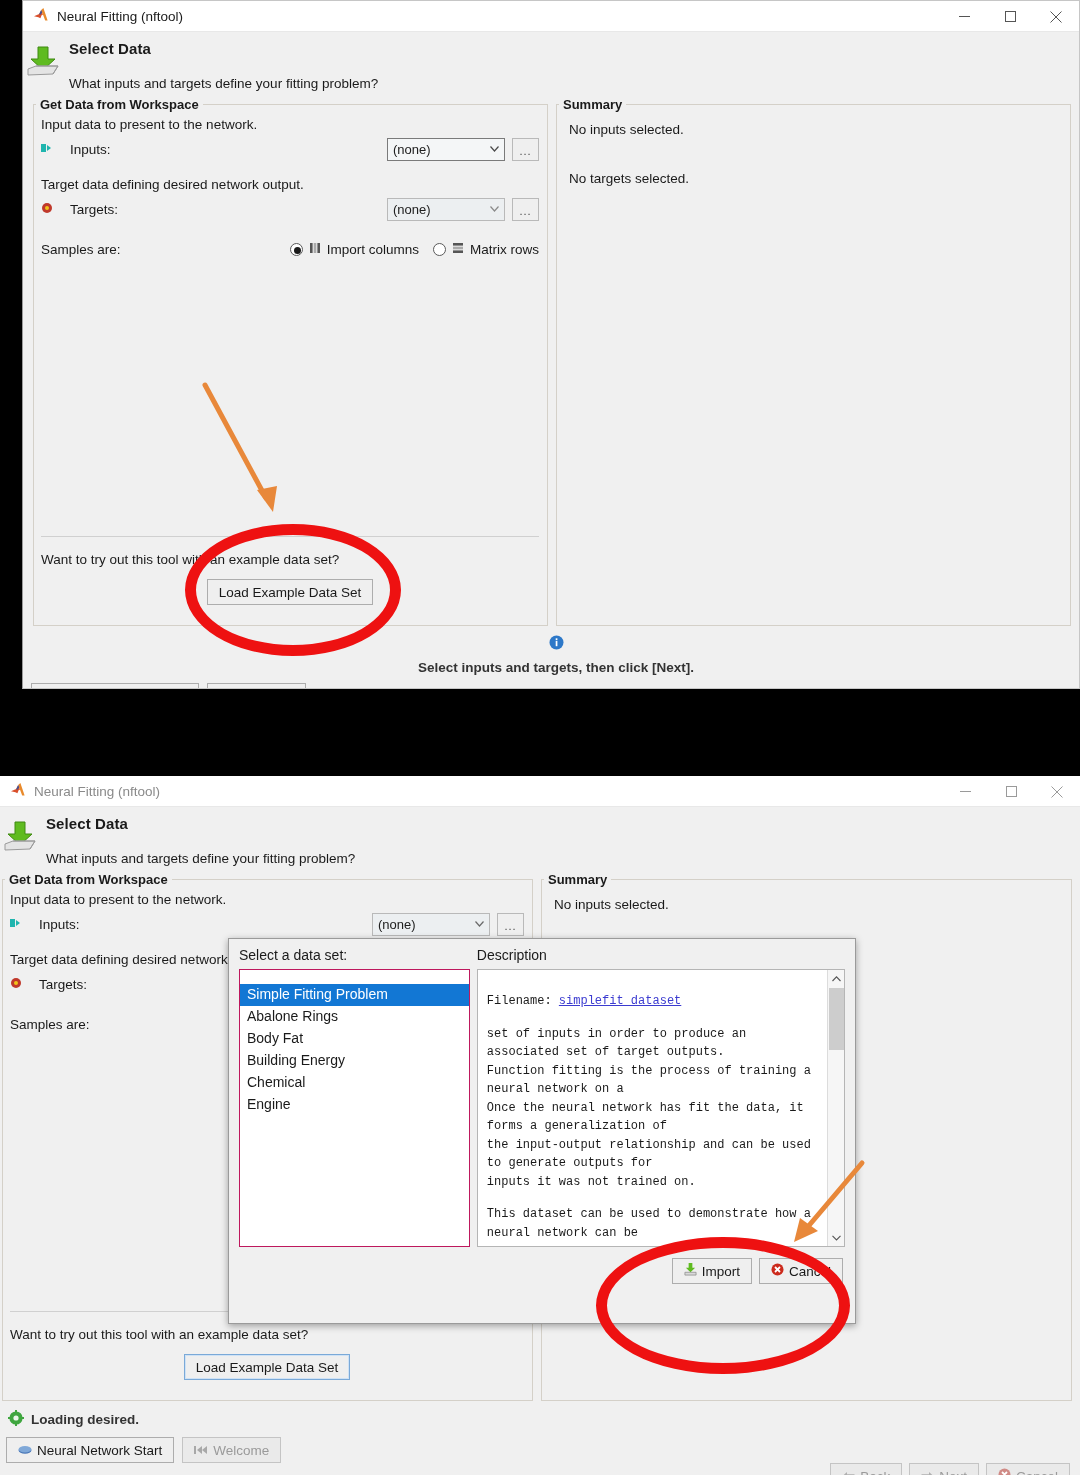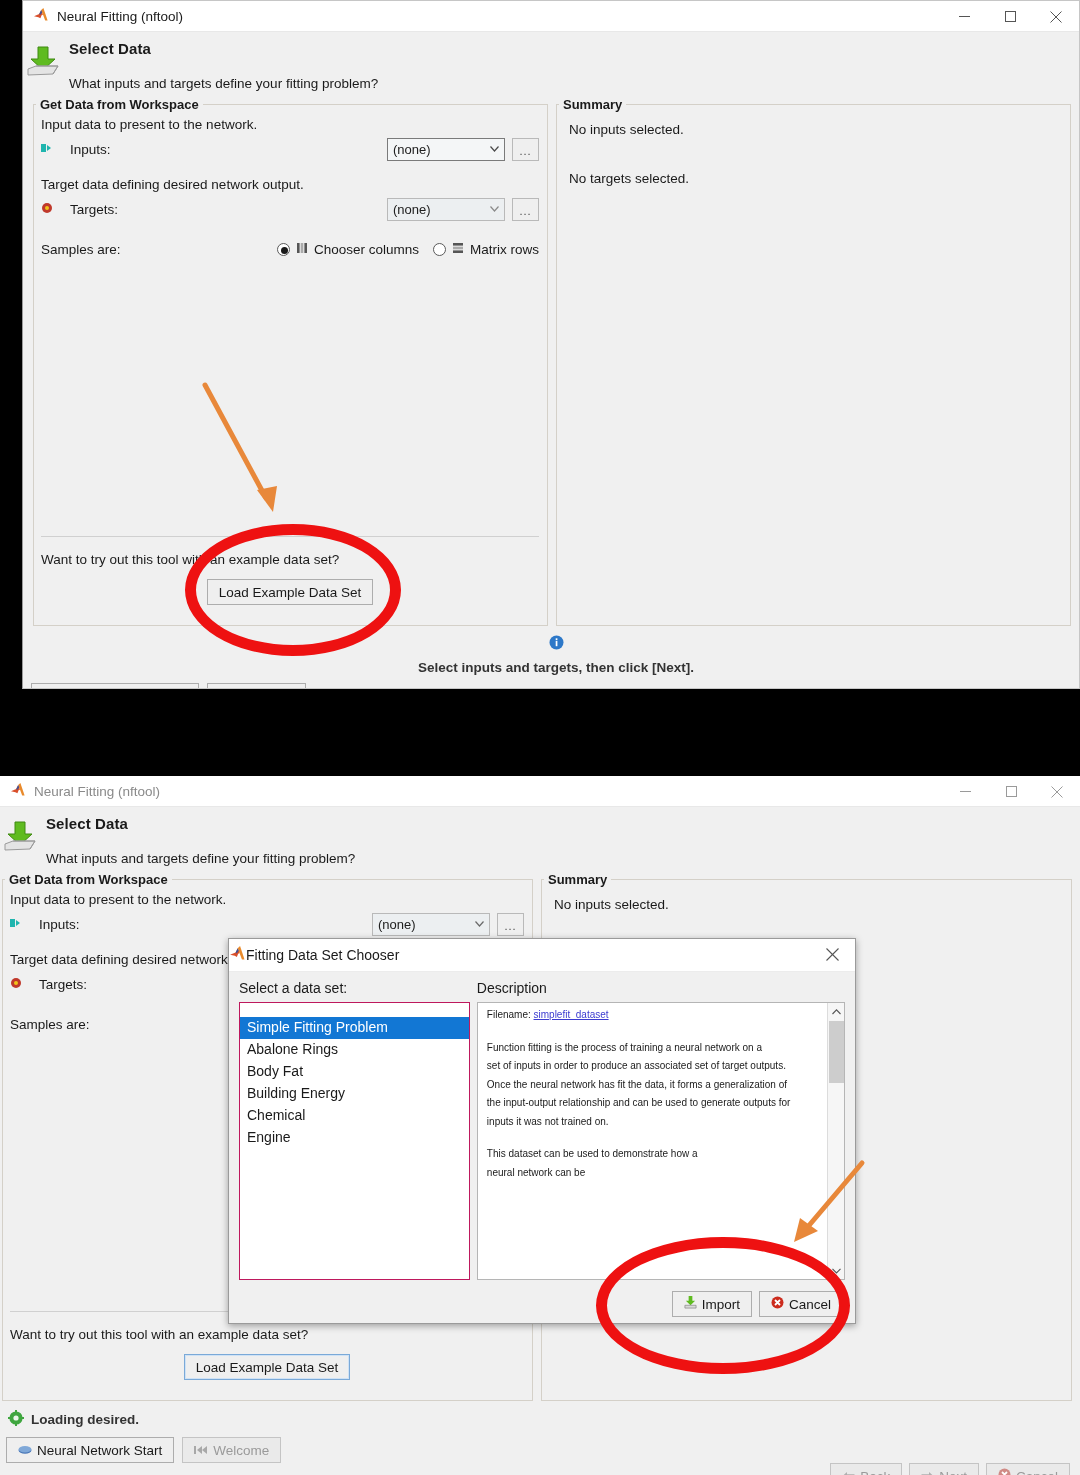--- a/index.html
+++ b/index.html
@@ -98,21 +98,21 @@
   .dlg-body { padding:8px 10px; }
   .listbox {
     background:#fff; border:1px solid #be185d; height:278px; overflow:hidden; padding-top:14px;
   }
   .listbox .item { padding:1px 4px 2px 7px; font-size:14px; line-height:19px; }
   .listbox .item.sel { background:#1277d4; color:#fff; }
 
   .descbox {
     background:#fff; border:1px solid #b5b5b5; height:278px; position:relative; overflow:hidden;
   }
-  .descbox .dtext { padding:3px 9px; font-size:10px; line-height:18.5px; width:345px; }
+  .descbox .dtext { padding:22px 9px; font-size:12px; line-height:18.5px; width:345px;font-family:Liberation Mono, monospace; }
   .descbox a { color:#3b3bd0; }
   .vscroll { position:absolute; right:0; top:0; width:17px; height:100%; background:#f6f6f6;
              border-left:1px solid #dcdcdc; }
   .vscroll .arrow { height:17px; display:flex; align-items:center; justify-content:center; }
   .vscroll .arrow.bottom { position:absolute; bottom:0; width:17px; }
   .vscroll .thumb { position:absolute; top:18px; left:1px; width:15px; height:62px; background:#cdcdcd; }
   .ellipse {
     position:absolute; border:11px solid #ee1111; border-radius:50%;
   }
   svg.arrow { position:absolute; overflow:visible; }
@@ -224,21 +224,21 @@
           <span class="spacer"></span>
           <label class="radio-line" style="margin-right:14px;">
             <span class="radio on"></span>
             <span>
               <svg width="12" height="12" viewBox="0 0 12 12">
                   <rect x="1" y="1" width="2.6" height="10" fill="#555"></rect>
                   <rect x="4.7" y="1" width="2.6" height="10" fill="#aaa"></rect>
                   <rect x="8.4" y="1" width="2.6" height="10" fill="#555"></rect>
                 </svg>
             </span>
-            <span>Chooser columns</span>
+            <span>Import columns</span>
           </label>
           <label class="radio-line">
             <span class="radio"></span>
             <span>
               <svg width="12" height="12" viewBox="0 0 12 12">
                   <rect x="1" y="1" width="10" height="2.6" fill="#555"></rect>
                   <rect x="1" y="4.7" width="10" height="2.6" fill="#aaa"></rect>
                   <rect x="1" y="8.4" width="10" height="2.6" fill="#555"></rect>
                 </svg>
             </span>
@@ -503,38 +503,20 @@
               <path d="M4 4 L9 9 M9 4 L4 9" stroke="#fff" stroke-width="1.8"></path>
             </svg>
         </span>
         <span>Cancel</span>
       </button>
     </div>
   </div>
 </div>
 
 <div class="dialog" style="left:228px; top:938px; width:628px; height:386px;">
-  <div class="dlg-title">
-    <span class="tb-icon">
-      <svg width="17" height="17" viewBox="0 0 16 16">
-        <path d="M1 9.2 L6.2 7.0 L8.2 3.0 L10 7.6 L8.6 8.2 L7.4 11.2 L5.4 10.2 Z" fill="#d94f2b"></path>
-        <path d="M8.2 3.0 L10.4 1.0 L14.6 13.6 L12.2 13.6 Z" fill="#e98a2b"></path>
-        <path d="M6.2 7.0 L8.2 3.0 L9.2 5.4 L7.2 8.0 Z" fill="#2b4fa0" opacity=".85"></path>
-      </svg>
-    </span>
-    <span class="tb-title">Fitting Data Set Chooser</span>
-    <div class="wbtns">
-      <div class="wbtn">
-        <svg width="13" height="13">
-            <line x1="0.5" y1="0.5" x2="12.5" y2="12.5" stroke="#555" stroke-width="1.1"></line>
-            <line x1="12.5" y1="0.5" x2="0.5" y2="12.5" stroke="#555" stroke-width="1.1"></line>
-          </svg>
-      </div>
-    </div>
-  </div>
 
   <div class="dlg-body">
     <div style="display:flex; gap:7px;">
       <div style="width:232px;">
         <div style="font-size:14px; margin-bottom:6px;">Select a data set:</div>
         <div class="listbox" id="dataset-list">
             <div class="item sel">Simple Fitting Problem</div>
             <div class="item">Abalone Rings</div>
             <div class="item">Body Fat</div>
             <div class="item">Building Energy</div>
@@ -545,22 +527,22 @@
       <div style="width:370px;">
         <div style="font-size:14px; margin-bottom:6px;">Description</div>
         <div class="descbox">
           <div class="dtext">
             <div>
               <span>Filename:</span>
               <a href="#">simplefit_dataset</a>
             </div>
             <div id="desc-paras">
                 <div style="margin-top: 14px;">
+                  <div>set of inputs in order to produce an associated set of target outputs.</div>
                   <div>Function fitting is the process of training a neural network on a</div>
-                  <div>set of inputs in order to produce an associated set of target outputs.</div>
                   <div>Once the neural network has fit the data, it forms a generalization of</div>
                   <div>the input-output relationship and can be used to generate outputs for</div>
                   <div>inputs it was not trained on.</div>
                 </div>
                 <div style="margin-top: 14px;">
                   <div>This dataset can be used to demonstrate how a</div>
                   <div>neural network can be</div>
                 </div>
               </div>
           </div>

